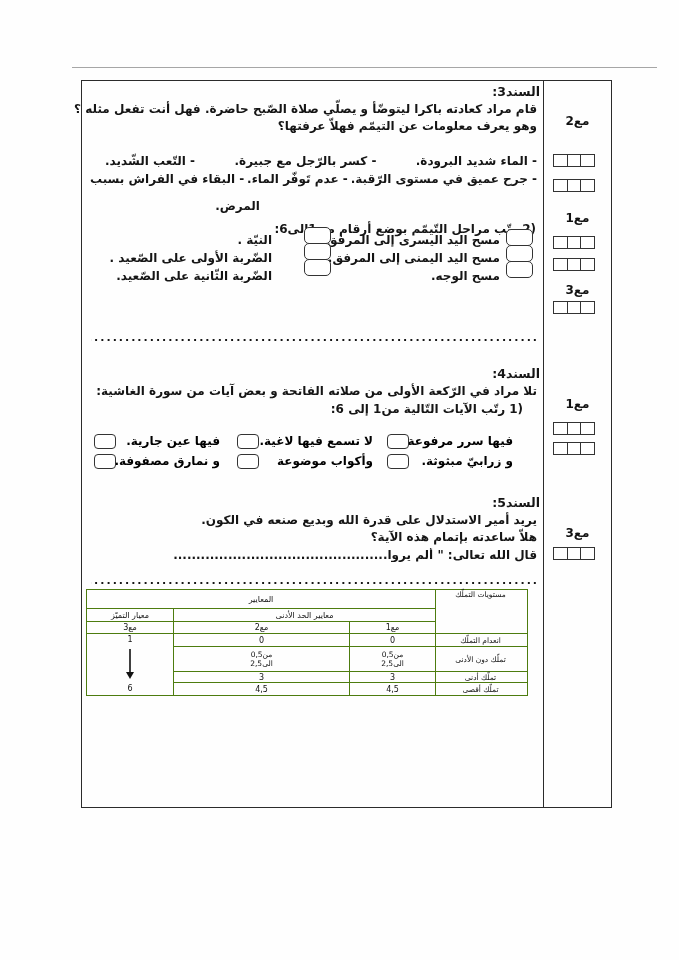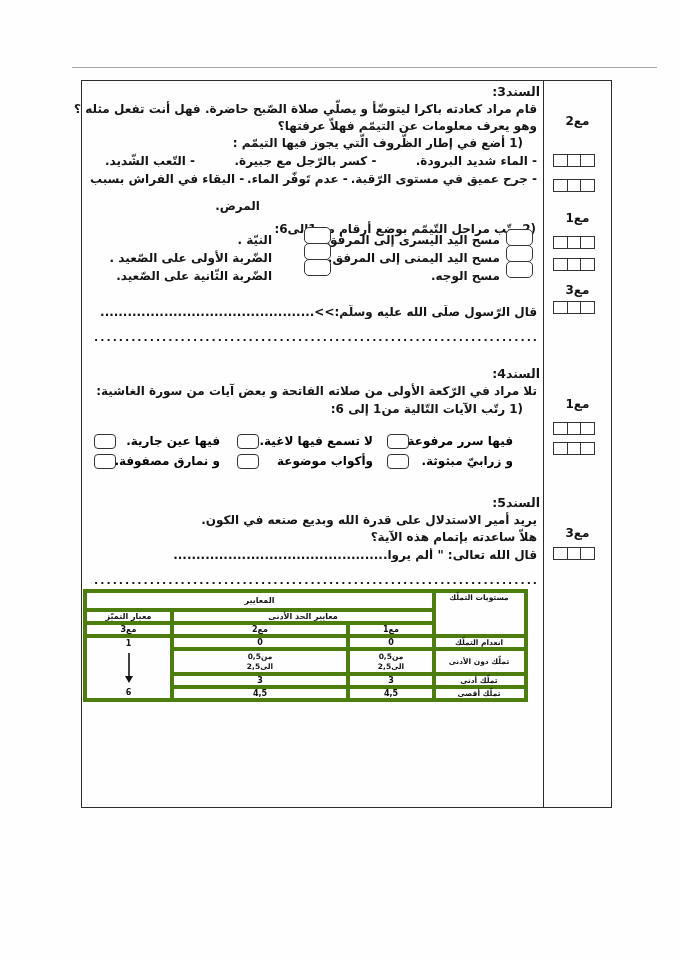--- a/index.html
+++ b/index.html
@@ -22,21 +22,21 @@
   .obox { height:17px; border:1.3px solid #333; border-radius:5px; background:#fff; margin-top:-1px; }
   .ilist div { line-height:18px; text-align:right; }
   .dots { overflow:hidden; width:448px; letter-spacing:2px; font-size:11px; }
   .clip { overflow:hidden; width:440px; }
   .ayah-group { position:absolute; }
   .ayah-line { display:flex; direction:rtl; align-items:center; height:20px; }
   .ayah-line .atext { display:inline-block; text-align:right; font-size:12px; font-weight:700; white-space:nowrap; }
   .abox { width:22px; height:15px; border:1.3px solid #333; border-radius:4px; background:#fff; margin-right:9px; flex:none; }
   table.grid { position:absolute; top:508px; right:15px; width:441px; border-collapse:collapse; direction:rtl;
                font-size:8px; font-weight:700; color:#111; table-layout:fixed; }
-  table.grid td, table.grid th { border:4px solid #4d7c0f; text-align:center; vertical-align:middle; padding:0 1px; font-weight:700; }
+  table.grid td, table.grid th { border:1px solid #4d7c0f; text-align:center; vertical-align:middle; padding:0 1px; font-weight:400; }
   .lbl-cell { font-size:7.5px; text-align:center; padding-right:3px !important; }
   .hdr-top { vertical-align:top !important; }
   .two-line { font-size:7.5px; line-height:1.25; }
   .excel-cell { vertical-align:top !important; }
   .excel-inner { height:60px; display:flex; flex-direction:column; justify-content:space-between; align-items:center; padding:1px 0; }
   .arrow-svg { display:block; }
 </style>
 </head>
 <body>
 
@@ -91,23 +91,20 @@
           <i></i>
           <i></i>
         </div>
     </div>
 
     <div class="content">
 
       <div class="ln t-title" style="top:3px;right:3px">السند3:</div>
       <div class="ln" style="top:21px;right:6px">قام مراد كعادته باكرا ليتوضّأ و يصلّي صلاة الصّبح حاضرة. فهل أنت تفعل مثله ؟</div>
       <div class="ln" style="top:38px;right:6px">وهو يعرف معلومات عن التيمّم فهلاّ عرفتها؟</div>
-      <div class="ln" style="top:55px;right:20px">
-        <span class="qnum">1)</span><span>أضع في إطار الظّروف الّتي يجوز فيها التيمّم  :</span>
-      </div>
       <div class="ln optrow" style="top:73px;right:6px;width:432px">
         <span>- الماء شديد البرودة.</span>
         <span>- كسر بالرّجل مع جبيرة.</span>
         <span>- التّعب الشّديد.</span>
       </div>
       <div class="ln optrow" style="top:91px;right:6px;width:447px">
         <span>- جرح عميق في مستوى الرّقبة.</span>
         <span>- عدم تَوفّر الماء.</span>
         <span>- البقاء في الفراش بسبب</span>
       </div>
@@ -131,21 +128,20 @@
         <div class="obox"></div>
         <div class="obox"></div>
         <div class="obox"></div>
       </div>
       <div class="ln ilist" style="top:150px;right:271px">
         <div>النيّة .</div>
         <div>الضّربة الأولى على الصّعيد .</div>
         <div>الضّربة الثّانية على الصّعيد.</div>
       </div>
 
-      <div class="ln clip" style="top:224px;right:6px">قال الرّسول صلّى الله عليه وسلّم:&gt;&gt;...............................................</div>
       <div class="ln dots" style="top:250px;right:4px">...................................................................................................................</div>
 
       <div class="ln t-title" style="top:285px;right:3px">السند4:</div>
       <div class="ln" style="top:303px;right:6px">تلا مراد في الرّكعة الأولى من صلاته الفاتحة و بعض آيات من سورة الغاشية:</div>
       <div class="ln" style="top:321px;right:20px">
         <span class="qnum">1)</span><span>رتّب الآيات التّالية من1 إلى 6:</span>
       </div>
 
       <div class="ayah-group" style="top:350px;right:30px">
         <div class="ayah-line">

